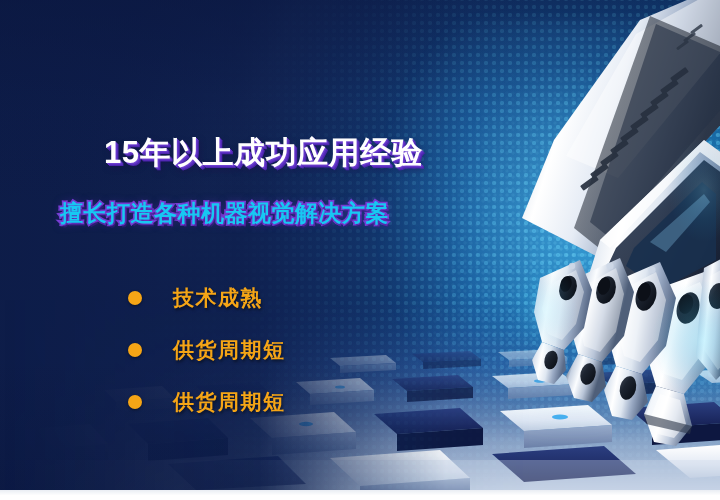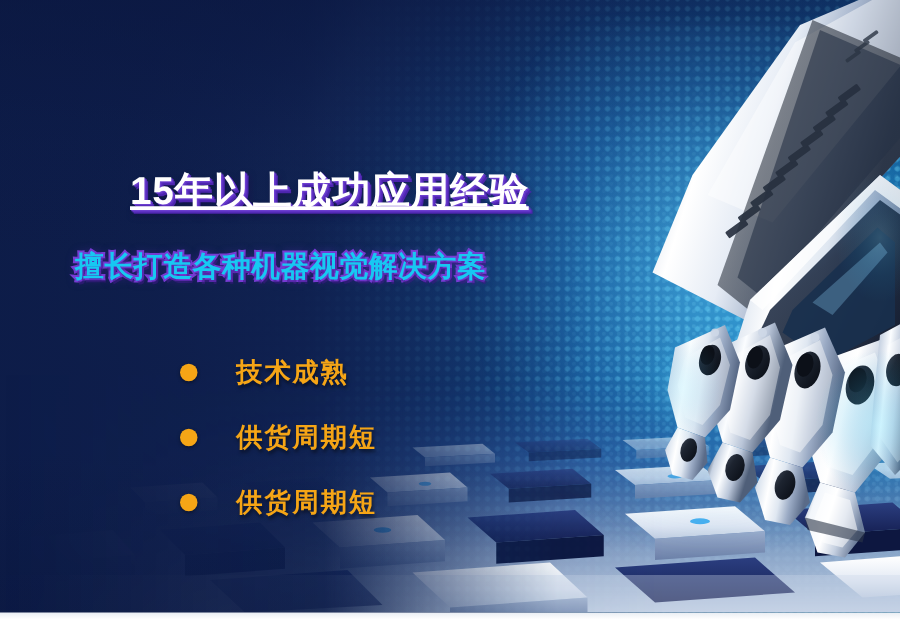--- a/index.html
+++ b/index.html
@@ -110,42 +110,41 @@
     font-size: 31px;
     font-weight: 700;
     letter-spacing: 0.5px;
     color: #ffffff;
     white-space: nowrap;
     text-shadow:
        1px 1px 0 #6d3fd0,
        2px 2px 0 #5b2fc0,
        3px 3px 0 #4c25ad,
        3px 4px 6px rgba(30,10,70,0.55);
-    text-decoration: underline;
   }
 
   .headline-2 {
     position: absolute;
     left: 60px;
     top: 198px;
     font-size: 23px;
     font-weight: 700;
     letter-spacing: 0.5px;
     white-space: nowrap;
     color: #17c8f2;
     -webkit-text-stroke: 3.2px #7b3fd6;
     paint-order: stroke fill;
     text-shadow:
        0 0 8px rgba(90,40,190,0.65),
        2px 3px 0 rgba(60,25,130,0.55);
   }
 
   .bullets {
     position: absolute;
-    left: 144px;
+    left: 128px;
     top: 272px;
     width: 330px;
     text-align: center;
   }
   .bullet-row {
     position: relative;
     height: 52px;
     display: flex;
     align-items: center;
   }

